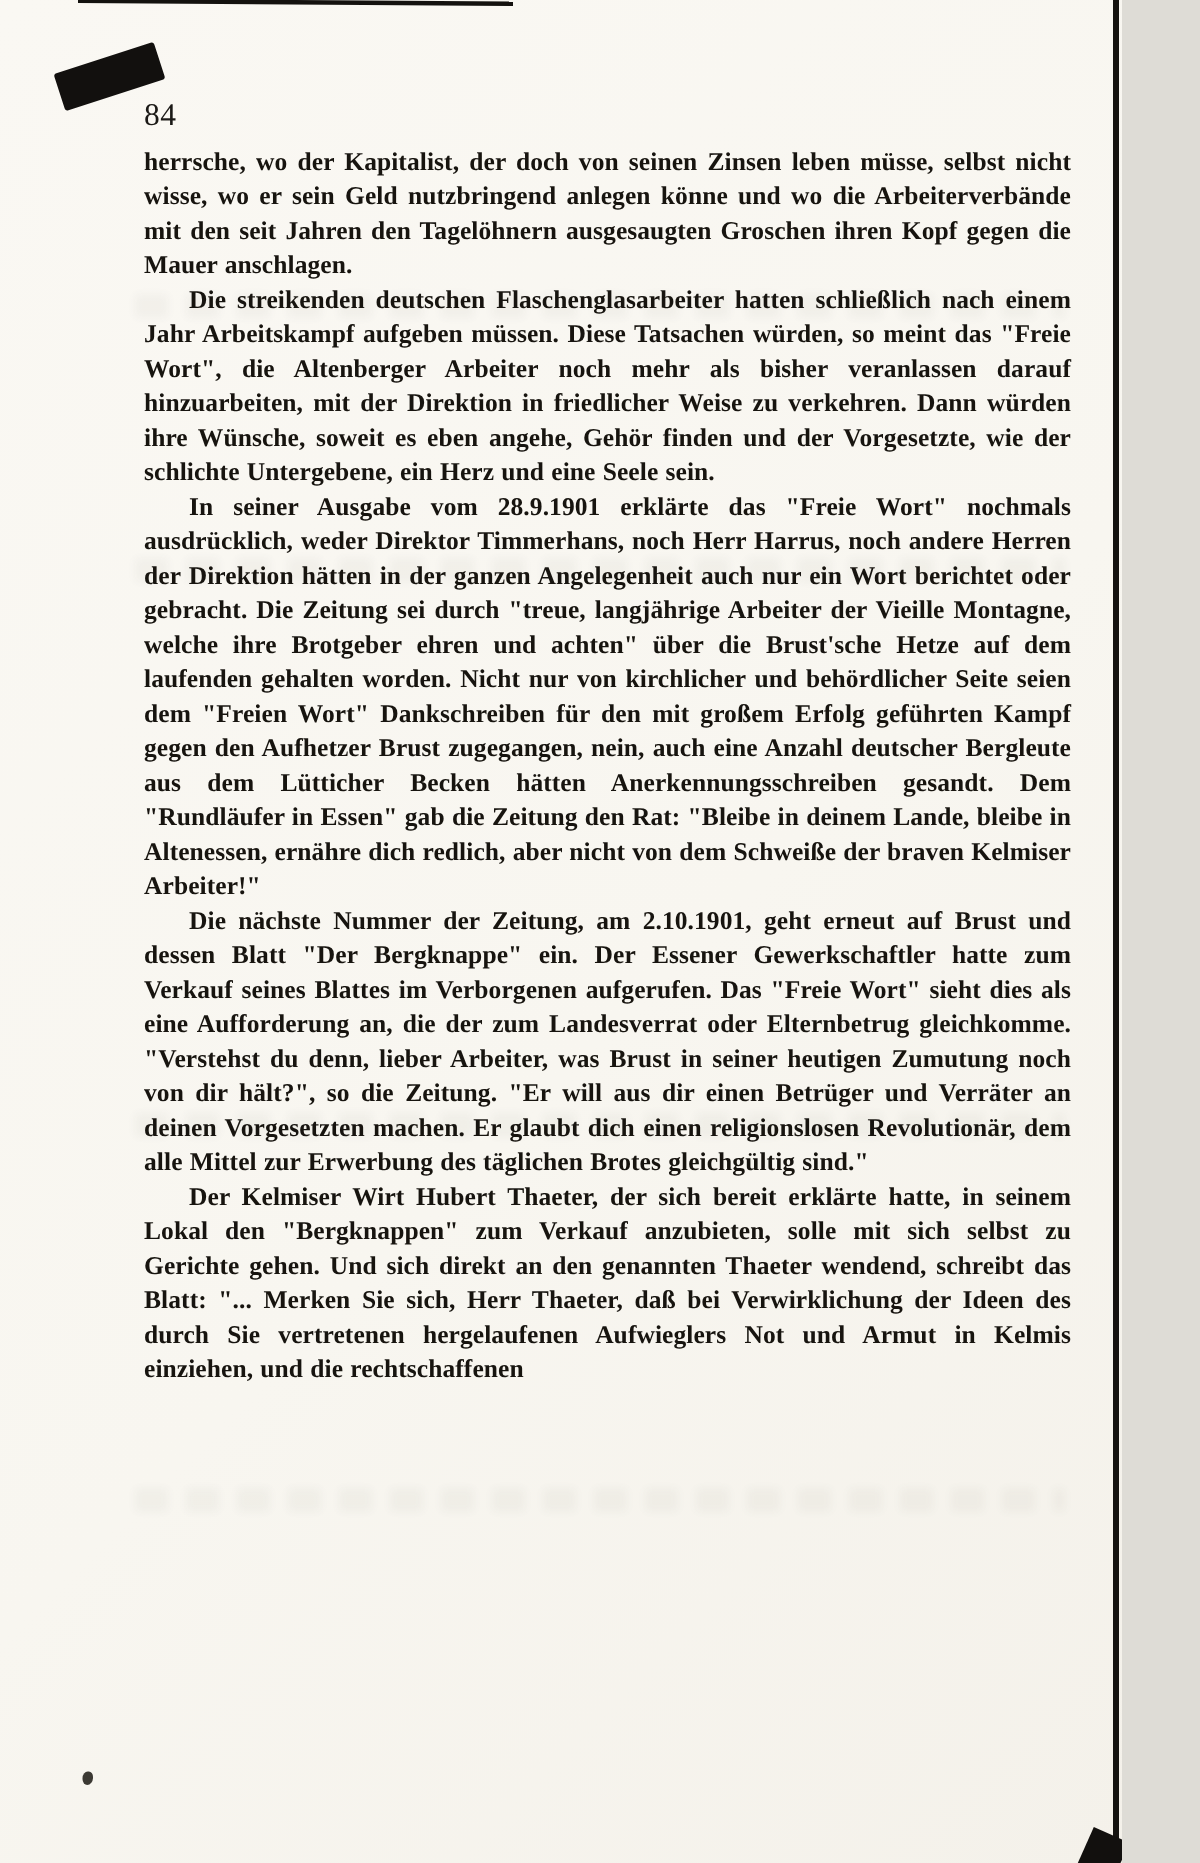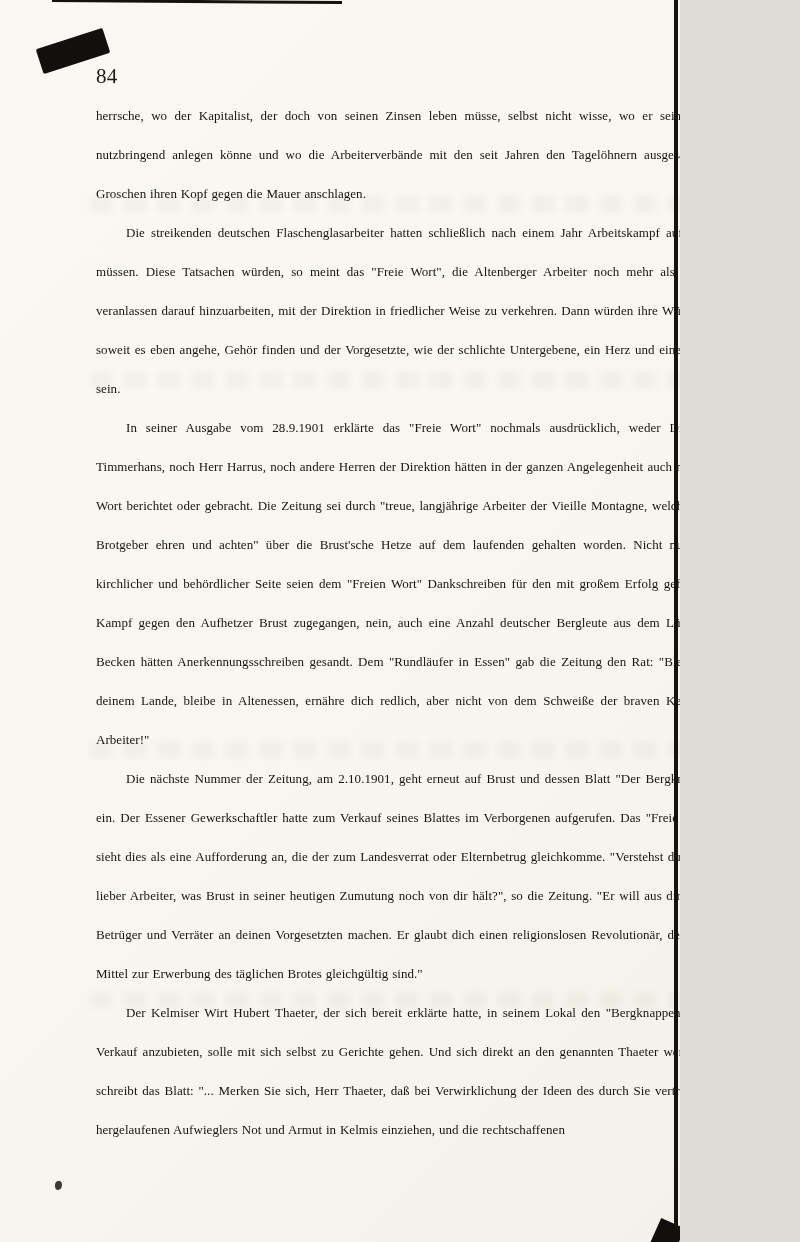--- a/index.html
+++ b/index.html
@@ -3,21 +3,21 @@
 <meta charset="utf-8">
 <style>
   * { margin: 0; padding: 0; box-sizing: border-box; }
   html, body { width: 800px; height: 1242px; }
   body {
     background: #dedcd6;
     font-family: "Liberation Serif", serif;
   }
   .page {
     position: relative;
-    width: 680px;
+    width: 748px;
     height: 1242px;
     background: linear-gradient(135deg, #faf8f3 0%, #f8f6f0 55%, #f4f1ea 100%);
     overflow: hidden;
   }
   
   .bleed {
     position: absolute;
     left: 90px;
     width: 620px;
     height: 16px;
@@ -73,26 +73,27 @@
     top: 64px;
     width: 618px;
   }
   .page-number {
     font-size: 21px;
     color: #1b1916;
     margin-bottom: 7px;
     letter-spacing: 0.3px;
   }
   .para {
-    font-size: 13px;
-    line-height: 39px;
+    font-size: 17px;
+    line-height: 23px;
     color: #17140f;
     text-align: justify;
     letter-spacing: 0.05px;
     word-spacing: 0.5px;
+    font-weight: bold;
   }
   .para.indent { text-indent: 30px; }
 </style>
 </head>
 <body>
 
 <div class="page">
 
   <div class="bleed b1"></div>
   <div class="bleed b2"></div>

